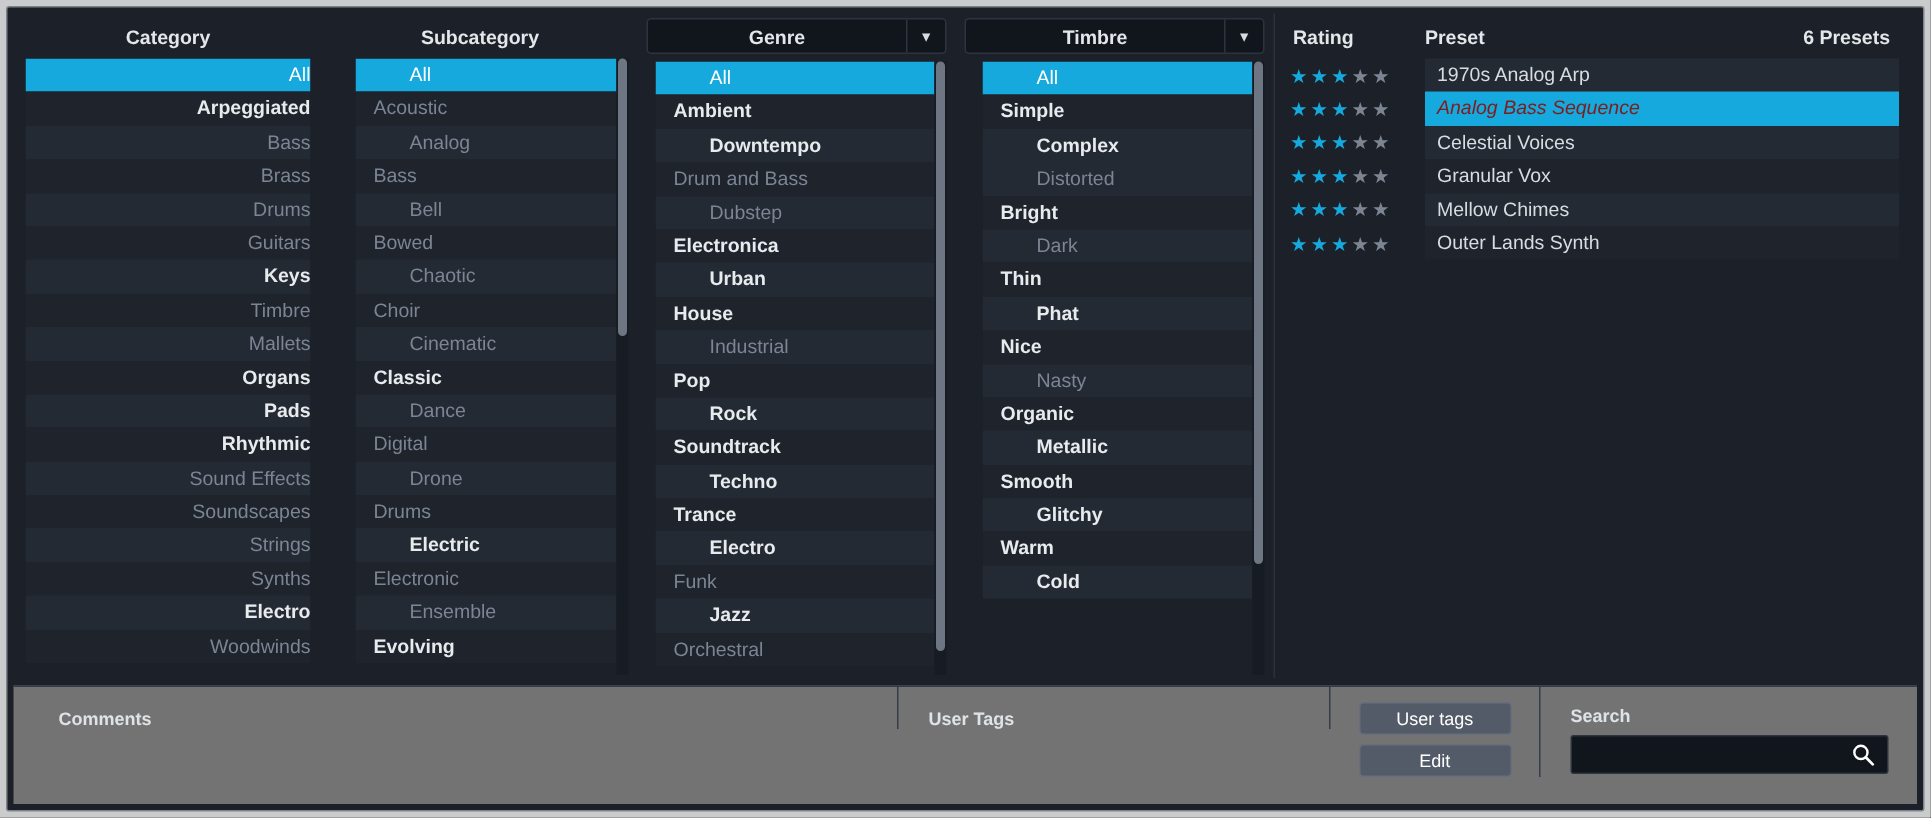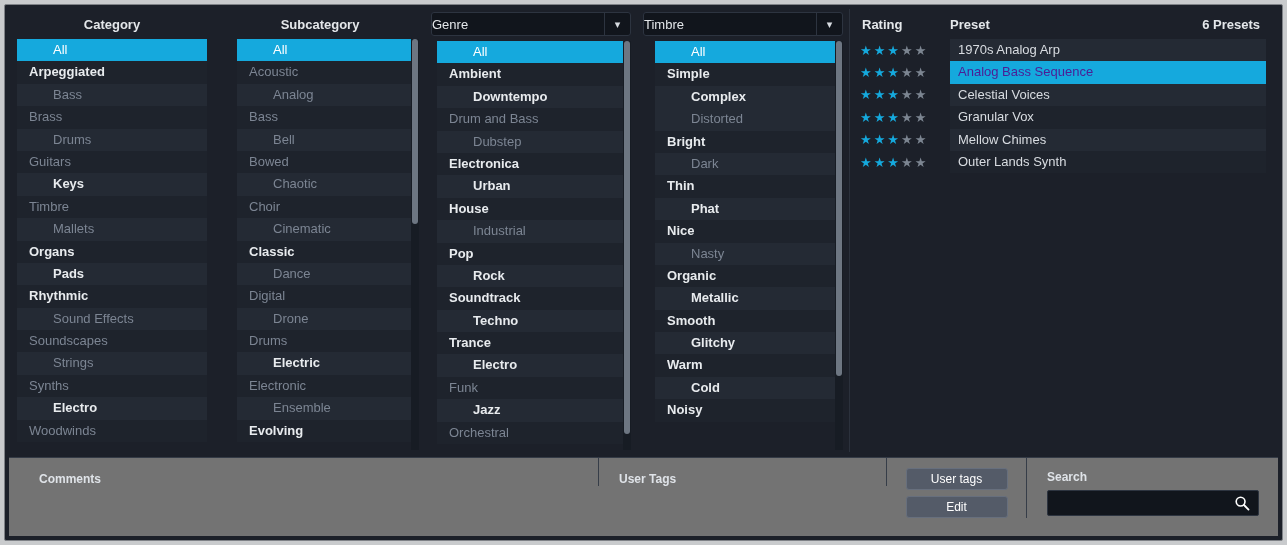--- a/index.html
+++ b/index.html
@@ -29,22 +29,22 @@
   .col-head {
     height: 30px; display: flex; align-items: center; justify-content: center;
     color: #e4e7ea; font-size: 13px; font-weight: bold;
   }
   .dd {
     margin: 3px 6px 0 6px; height: 24px;
     background: #11151c; border: 1px solid #2d3440; border-radius: 3px;
     display: flex; align-items: center;
   }
   .dd-label {
-    flex: 1; text-align: left; color: #e4e7ea;
-    font-size: 13px; font-weight: normal;
+    flex: 1; text-align: center; color: #e4e7ea;
+    font-size: 13px; font-weight: bold;
   }
   .dd-arrow {
     width: 26px; height: 100%;
     border-left: 1px solid #2d3440;
     display: flex; align-items: center; justify-content: center;
     color: #d7dbe0; font-size: 11px;
   }
   .list {
     position: absolute; left: 0; right: 0; top: 30px; bottom: 0;
     overflow: hidden;
@@ -64,21 +64,21 @@
   .sbar {
     position: absolute; top: 32px; bottom: 2px; width: 8px;
     background: #171c24;
   }
   .sthumb {
     position: absolute; left: 1px; width: 6px;
     background: #6d7682; border-radius: 3px;
   }
 
   
-  #col-category     { width: 206px; }
+  #col-category     { width: 206px; text-align: right; }
   #col-category .list  { left: 8px; right: 8px; }
   #col-subcategory  { width: 210px; }
   #col-subcategory .list { left: 22px; right: 14px; }
   #col-subcategory .sbar { right: 6px; top: 30px; }
   #col-genre        { width: 212px; }
   #col-genre .list  { left: 12px; right: 14px; }
   #col-genre .sbar  { right: 6px; }
   #col-timbre       { width: 212px; }
   #col-timbre .list { left: 18px; right: 14px; }
   #col-timbre .sbar { right: 6px; }
@@ -103,21 +103,21 @@
   }
   .star.full  { color: #15a9dd; }
   .star.empty { color: #7c8591; }
   .p-name {
     flex: 1; margin-right: 14px; height: 22.4px; line-height: 22.4px;
     font-size: 13px; padding-left: 8px; color: #d8dce1;
     white-space: nowrap; overflow: hidden;
   }
   .p-name.odd  { background: #242a34; }
   .p-name.even { background: #1e232c; }
-  .p-name.sel  { background: #15a9dd; color: #4c1d95; }
+  .p-name.sel  { background: #15a9dd; color: #7f1d1d; font-style: italic; }
 
   
   .bottom {
     position: absolute; left: 4px; right: 4px; top: 452px; height: 79px;
     background: #737373;
     border-top: 1px solid #343b46;
     display: flex; align-items: flex-start;
   }
   .b-label { color: #dfe3e8; font-size: 12px; font-weight: bold; }
   #comments-pane {
@@ -255,21 +255,20 @@
           <div class="row even on">Thin</div>
           <div class="row odd on">Phat</div>
           <div class="row even on">Nice</div>
           <div class="row odd off">Nasty</div>
           <div class="row even on">Organic</div>
           <div class="row odd on">Metallic</div>
           <div class="row even on">Smooth</div>
           <div class="row odd on">Glitchy</div>
           <div class="row even on">Warm</div>
           <div class="row odd on">Cold</div>
-          <div class="row even on">Noisy</div>
         </div>
       <div class="sbar">
         <div class="sthumb" id="thumb-timbre" style="top: 0%; height: 82%;"></div>
       </div>
     </div>
 
     <div id="preset-panel">
       <div class="p-head">
         <div class="h-rating">Rating</div>
         <div class="h-preset">Preset</div>

